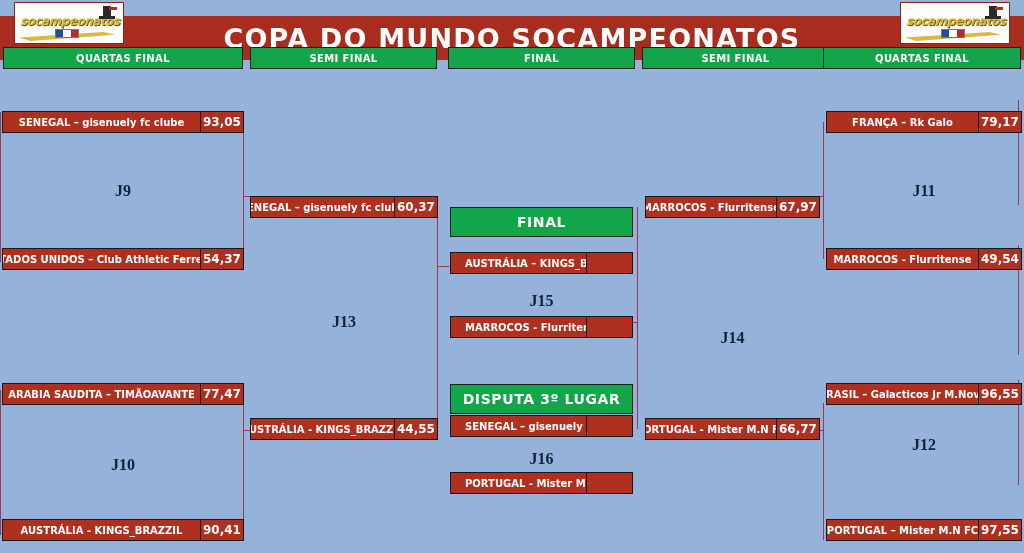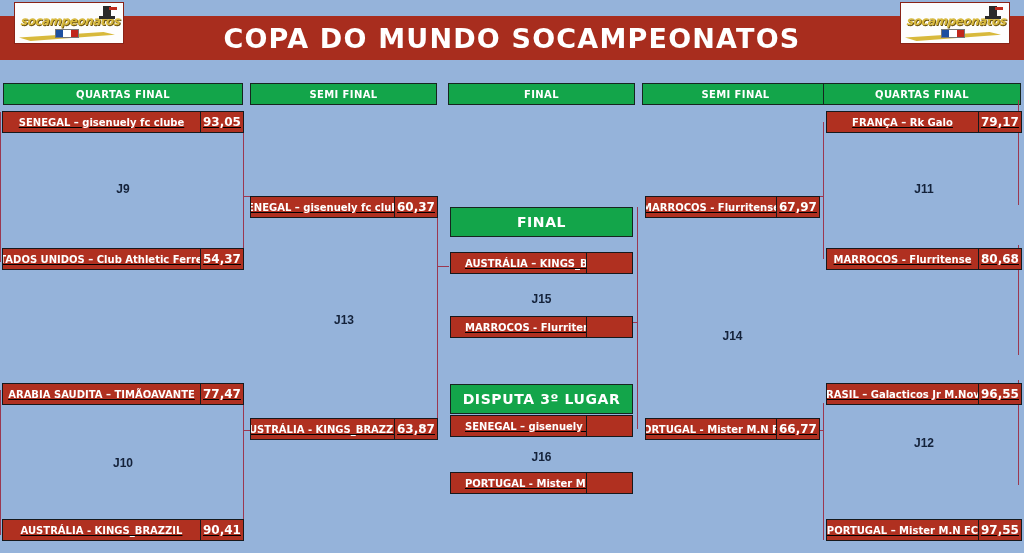--- a/index.html
+++ b/index.html
@@ -64,34 +64,32 @@
     background:#d8b93c;
     clip-path:polygon(0 60%,88% 0,100% 30%,12% 100%);
   }
 
   
   .round-bar{
     position:absolute;top:47px;height:22px;
     background:#13a54a;border:1px solid #16251f;
     display:flex;align-items:center;justify-content:center;
     box-sizing:border-box;
-    margin-top:36px;
   }
   .round-bar span{
     color:#ffffff;font-size:10px;font-weight:bold;letter-spacing:0.4px;
     font-family:"DejaVu Sans",sans-serif;white-space:nowrap;
   }
 
   
   .mbox{
     position:absolute;height:22px;box-sizing:border-box;
     background:#b03020;border:1px solid #16191c;
     display:flex;
     overflow:hidden;
-    text-decoration:underline;
   }
   .mbox .team{
     flex:1 1 auto;display:flex;align-items:center;justify-content:center;
     color:#ffffff;font-size:10px;font-weight:bold;
     font-family:"DejaVu Sans",sans-serif;
     white-space:nowrap;overflow:hidden;
     padding:0 3px;box-sizing:border-box;
   }
   .mbox .team.left-al{justify-content:flex-start;padding-left:14px;}
   .mbox .score{
@@ -109,22 +107,22 @@
     background:#13a54a;border:1px solid #16251f;
     display:flex;align-items:center;justify-content:center;
   }
   .gbox span{
     color:#ffffff;font-size:14px;font-weight:bold;letter-spacing:0.6px;
     font-family:"DejaVu Sans",sans-serif;
   }
 
   
   .jlabel{
-    position:absolute;color:#14223a;font-size:12px;font-weight:bold;
-    font-family:Liberation Sans, sans-serif;
+    position:absolute;color:#14223a;font-size:16px;font-weight:bold;
+    font-family:Liberation Serif, serif;
     text-align:center;white-space:nowrap;
   }
 
   
   .ln{position:absolute;background:#9b3850;}
   .ln.v{width:1px;}
   .ln.h{height:1px;}
 </style>
 </head>
 <body>
@@ -212,21 +210,21 @@
   <div class="score">90,41</div>
 </div>
 <div class="jlabel" style="left:2px;top:456px;width:242px;">J10</div>
 
 <div class="mbox" style="left:250px;top:196px;width:188px;">
   <div class="team">SENEGAL – gisenuely fc clube</div>
   <div class="score">60,37</div>
 </div>
 <div class="mbox" style="left:250px;top:418px;width:188px;">
   <div class="team">AUSTRÁLIA - KINGS_BRAZZIL</div>
-  <div class="score">63,87</div>
+  <div class="score">44,55</div>
 </div>
 <div class="jlabel" style="left:250px;top:313px;width:188px;">J13</div>
 
 <div class="gbox" style="left:450px;top:207px;width:183px;">
   <span>FINAL</span>
 </div>
 <div class="mbox" style="left:450px;top:252px;width:183px;">
   <div class="team left-al">AUSTRÁLIA – KINGS_BRAZZIL</div>
   <div class="score wide"></div>
 </div>
@@ -258,21 +256,21 @@
   <div class="score">66,77</div>
 </div>
 <div class="jlabel" style="left:645px;top:313px;width:175px;margin-top:16px;">J14</div>
 
 <div class="mbox" style="left:826px;top:111px;width:196px;">
   <div class="team">FRANÇA – Rk Galo</div>
   <div class="score">79,17</div>
 </div>
 <div class="mbox" style="left:826px;top:248px;width:196px;">
   <div class="team">MARROCOS - Flurritense</div>
-  <div class="score">80,68</div>
+  <div class="score">49,54</div>
 </div>
 <div class="jlabel" style="left:826px;top:182px;width:196px;">J11</div>
 
 <div class="mbox" style="left:826px;top:383px;width:196px;">
   <div class="team">BRASIL – Galacticos Jr M.Nova</div>
   <div class="score">96,55</div>
 </div>
 <div class="mbox" style="left:826px;top:519px;width:196px;">
   <div class="team">PORTUGAL – Mister M.N FC</div>
   <div class="score">97,55</div>

